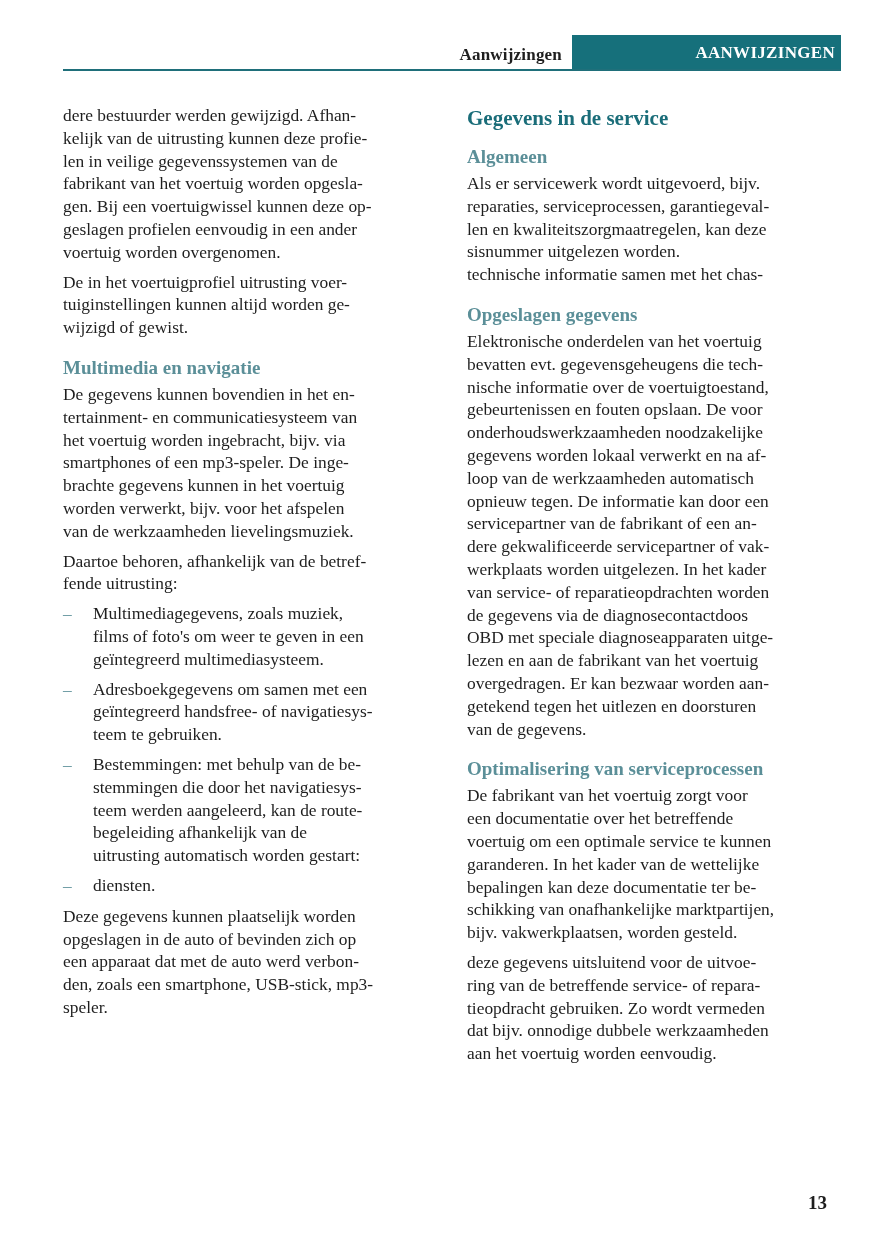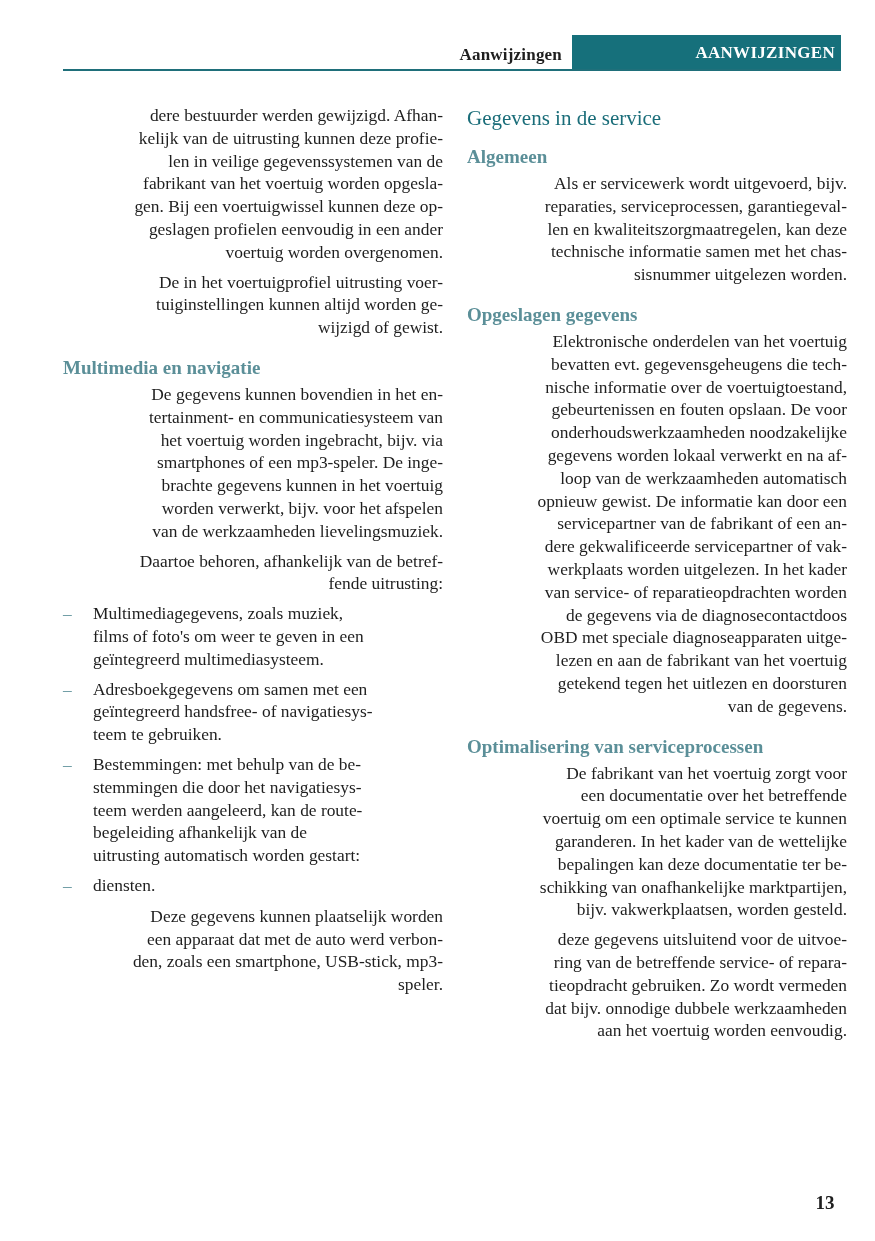--- a/index.html
+++ b/index.html
@@ -8,33 +8,33 @@
   .header-rule { position:absolute; left:63px; top:69px; width:778px; height:2px; background:#1f6f7a; }
   .header-left { position:absolute; left:420px; top:40px; width:142px; height:30px;
          font-size:17px; font-weight:bold; text-align:right; line-height:30px; color:#1e1e1e;
          font-family:"Liberation Serif", serif; letter-spacing:0.2px; }
   .header-band { position:absolute; left:572px; top:35px; width:269px; height:35px; background:#16707b; }
   .header-right { position:absolute; right:6px; top:0; line-height:35px; color:#fff;
          font-size:17px; font-weight:bold; font-family:"Liberation Serif", serif; letter-spacing:0.3px; }
   .col { position:absolute; top:104px; }
   .col-left { left:63px; width:380px; }
   .col-right { left:467px; width:380px; }
-  .p { font-size:17.4px; line-height:22.8px; margin:0 0 7px 0; font-family:"Liberation Serif", serif;text-align:right; }
+  .p { font-size:17.4px; line-height:22.8px; margin:0 0 7px 0; font-family:"Liberation Serif", serif; }
   .p .ln { display:block; white-space:nowrap; }
-  .h1 { font-size:21px; font-weight:normal; color:#1a6d79; margin:0 0 8px 0; line-height:28px;
+  .h1 { font-size:21px; font-weight:bold; color:#1a6d79; margin:0 0 8px 0; line-height:28px;
         font-family:"Liberation Serif", serif; }
   .h2 { font-size:19px; font-weight:bold; color:#5b8f98; margin:16px 0 2px 0; line-height:26px;
         font-family:"Liberation Serif", serif; }
   .h2.first { margin-top:12px; }
   .list { margin:0 0 8px 0; padding:0; list-style:none; }
   .li { position:relative; padding-left:30px; font-size:17.4px; line-height:22.8px; margin-bottom:7px;
         font-family:"Liberation Serif", serif; }
   .li .dash { position:absolute; left:0; top:0; color:#5b8f98; }
   .li .ln { display:block; white-space:nowrap; }
-  .page-number { position:absolute; left:808px; top:1192px; width:34px; text-align:center;
+  .page-number { position:absolute; left:808px; top:1192px; width:34px; text-align:left;
         font-size:19px; font-weight:bold; font-family:"Liberation Serif", serif; color:#1e1e1e; }
 </style>
 </head>
 <body>
 
 <div class="header-left">Aanwijzingen</div>
 <div class="header-band">
   <span class="header-right">AANWIJZINGEN</span>
 </div>
 <div class="header-rule"></div>
@@ -94,55 +94,57 @@
         <span class="ln">uitrusting automatisch worden gestart:</span>
       </li>
       <li class="li">
         <span class="dash">–</span>
         <span class="ln">diensten.</span>
       </li>
     </ul>
   <div id="mm-closing">
       <div class="p">
         <span class="ln">Deze gegevens kunnen plaatselijk worden</span>
+        <span class="ln">opgeslagen in de auto of bevinden zich op</span>
         <span class="ln">een apparaat dat met de auto werd verbon-</span>
         <span class="ln">den, zoals een smartphone, USB-stick, mp3-</span>
         <span class="ln">speler.</span>
       </div>
     </div>
 </div>
 
 <div class="col col-right">
   <div class="h1">Gegevens in de service</div>
   <div id="right-sections">
       <div class="h2 first">Algemeen</div>
       <div class="p">
         <span class="ln">Als er servicewerk wordt uitgevoerd, bijv.</span>
         <span class="ln">reparaties, serviceprocessen, garantiegeval-</span>
         <span class="ln">len en kwaliteitszorgmaatregelen, kan deze</span>
+        <span class="ln">sisnummer uitgelezen worden.</span>
         <span class="ln">technische informatie samen met het chas-</span>
-        <span class="ln">sisnummer uitgelezen worden.</span>
       </div>
       <div class="h2">Opgeslagen gegevens</div>
       <div class="p">
         <span class="ln">Elektronische onderdelen van het voertuig</span>
         <span class="ln">bevatten evt. gegevensgeheugens die tech-</span>
         <span class="ln">nische informatie over de voertuigtoestand,</span>
         <span class="ln">gebeurtenissen en fouten opslaan. De voor</span>
         <span class="ln">onderhoudswerkzaamheden noodzakelijke</span>
         <span class="ln">gegevens worden lokaal verwerkt en na af-</span>
         <span class="ln">loop van de werkzaamheden automatisch</span>
-        <span class="ln">opnieuw gewist. De informatie kan door een</span>
+        <span class="ln">opnieuw tegen. De informatie kan door een</span>
         <span class="ln">servicepartner van de fabrikant of een an-</span>
         <span class="ln">dere gekwalificeerde servicepartner of vak-</span>
         <span class="ln">werkplaats worden uitgelezen. In het kader</span>
         <span class="ln">van service- of reparatieopdrachten worden</span>
         <span class="ln">de gegevens via de diagnosecontactdoos</span>
         <span class="ln">OBD met speciale diagnoseapparaten uitge-</span>
         <span class="ln">lezen en aan de fabrikant van het voertuig</span>
+        <span class="ln">overgedragen. Er kan bezwaar worden aan-</span>
         <span class="ln">getekend tegen het uitlezen en doorsturen</span>
         <span class="ln">van de gegevens.</span>
       </div>
       <div class="h2">Optimalisering van serviceprocessen</div>
       <div class="p">
         <span class="ln">De fabrikant van het voertuig zorgt voor</span>
         <span class="ln">een documentatie over het betreffende</span>
         <span class="ln">voertuig om een optimale service te kunnen</span>
         <span class="ln">garanderen. In het kader van de wettelijke</span>
         <span class="ln">bepalingen kan deze documentatie ter be-</span>

